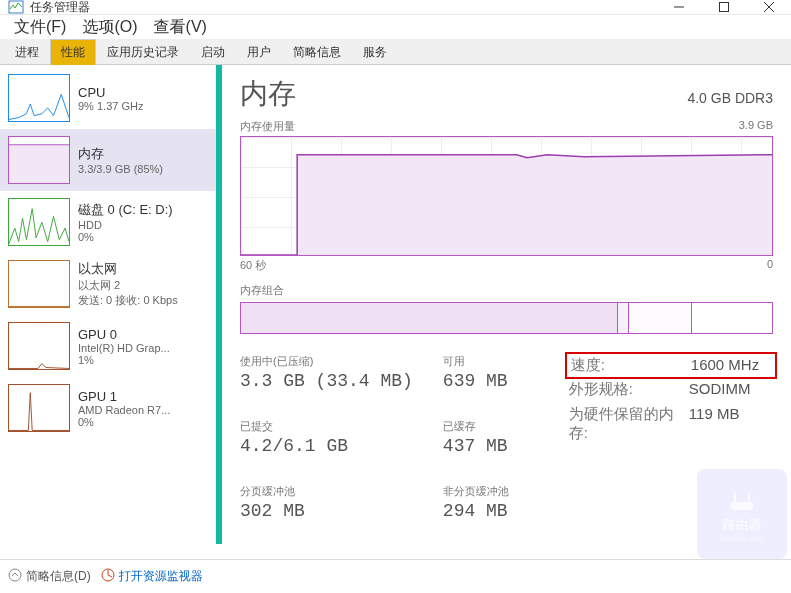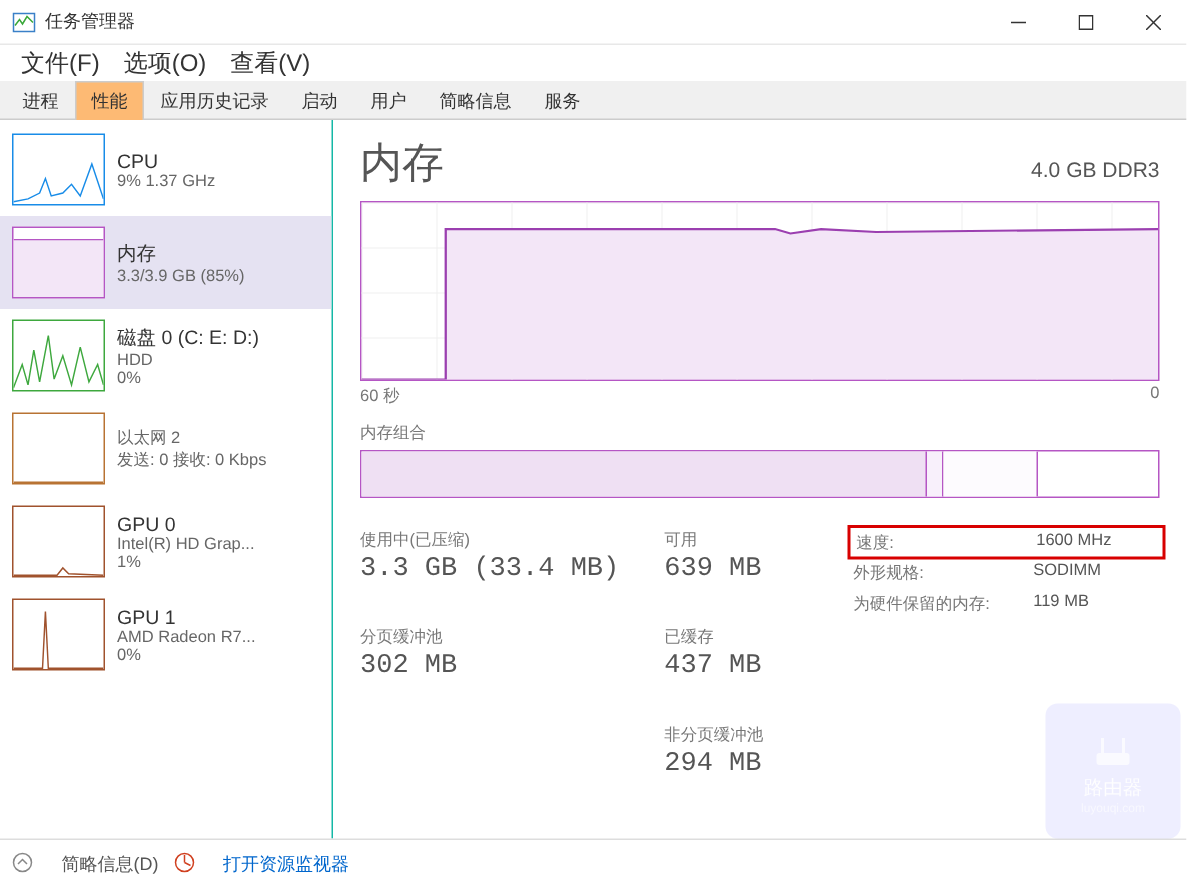--- a/index.html
+++ b/index.html
@@ -1,28 +1,28 @@
 <!DOCTYPE html>
 <html><head>
 <meta charset="utf-8">
 <style>
 * { box-sizing: border-box; margin: 0; padding: 0; }
 body { font-family: "Microsoft YaHei", "Segoe UI", sans-serif; font-size: 12px; color: #333; background: #fff; width: 791px; height: 593px; overflow: hidden; position: relative; }
-.titlebar { height: 30px; display: flex; align-items: center; padding: 0 0 0 8px; border-bottom: 1px solid #e8e8e8; }
+.titlebar { height: 15px; display: flex; align-items: center; padding: 0 0 0 8px; border-bottom: 1px solid #e8e8e8; }
 .titlebar .icon { width: 16px; height: 16px; margin-right: 6px; }
 .titlebar .title { flex: 1; font-size: 12px; color: #333; }
 .winbtns { display: flex; }
 .winbtn { width: 45px; height: 29px; display: flex; align-items: center; justify-content: center; color: #666; cursor: pointer; }
 .menubar { height: 24px; display: flex; align-items: center; padding: 0 8px; gap: 4px; }
 .menuitem { padding: 2px 6px; font-size: 16px; cursor: pointer; }
 .tabbar { height: 26px; display: flex; align-items: flex-end; padding: 0 4px; border-bottom: 1px solid #ccc; background: #f0f0f0; }
 .tab { padding: 4px 10px; font-size: 12px; cursor: pointer; border: 1px solid transparent; border-bottom: none; margin-bottom: -1px; }
-.tab.active { background: #fdba74; border-color: #ccc; }
+.tab.active { background: #eab308; border-color: #ccc; }
 .content { display: flex; height: 479px; }
-.sidebar { width: 222px; border-right: 1px solid #14b8a6; overflow: hidden; padding-top: 2px; }
+.sidebar { width: 222px; border-right: 6px solid #14b8a6; overflow: hidden; padding-top: 2px; }
 .sitem { display: flex; align-items: center; padding: 6px 8px; cursor: pointer; height: 62px; }
 .sitem.selected { background: #e5e2f2; }
 .sitem .thumb { width: 62px; height: 48px; border: 1px solid #188ce8; margin-right: 8px; position: relative; background: #fff; }
 .sitem.mem .thumb { border-color: #b556c4; }
 .sitem.disk .thumb { border-color: #3ea83e; }
 .sitem.eth .thumb { border-color: #b87333; }
 .sitem.gpu0 .thumb { border-color: #a0522d; }
 .sitem.gpu1 .thumb { border-color: #a0522d; }
 .sinfo { flex: 1; overflow: hidden; }
 .sname { font-size: 13px; color: #333; white-space: nowrap; overflow: hidden; text-overflow: ellipsis; }
@@ -42,26 +42,26 @@
 .compseg.used { background: #efe0f3; flex: 0 0 71%; }
 .compseg.mod { background: #f8f0fb; flex: 0 0 2%; }
 .compseg.standby { background: #fdfbfe; flex: 0 0 12%; }
 .compseg.free { flex: 1; border-right: none; }
 .stats { display: flex; gap: 30px; }
 .statscol { display: flex; flex-direction: column; gap: 28px; }
 .statgroup { }
 .statlabel { font-size: 11px; color: #777; margin-bottom: 2px; }
 .statval { font-size: 18px; color: #555; white-space: nowrap; font-family: Liberation Mono, monospace; }
 .infocol { flex: 1; margin-left: 30px; }
-.inforow { display: flex; font-size: 11px; padding: 3px 0; }
+.inforow { display: flex; font-size: 15px; padding: 3px 0; }
 .infokey { color: #777; width: 120px; }
 .infoval { color: #555; }
 .redbox { border: 2px solid #d80000; padding: 2px 4px; margin: -2px -4px; }
 .footer { position: absolute; bottom: 0; left: 0; right: 0; height: 34px; border-top: 1px solid #ddd; display: flex; align-items: center; padding: 0 8px; gap: 10px; }
-.footbtn { display: flex; align-items: flex-start; gap: 19px; font-size: 12px; color: #0066cc; cursor: pointer; }
+.footbtn { display: flex; align-items: flex-start; gap: 4px; font-size: 12px; color: #0066cc; cursor: pointer; }
 .footbtn.dim { color: #555; }
 .wmwrap { position:absolute; right:4px; bottom:34px; width:90px; height:90px; background:rgba(160,160,255,0.18); border-radius:8px; display:flex; flex-direction:column; align-items:center; justify-content:center; color:rgba(255,255,255,0.9); font-size:10px;}
 
 .spark { position:absolute; inset:0; }
 </style>
 </head>
 <body>
 
 <div class="titlebar">
   <span class="icon">
@@ -144,20 +144,21 @@
           <div class="sdetail">0%</div>
         </div>
     </div>
     <div class="sitem eth">
       <div class="thumb">
           <svg class="spark" viewBox="0 0 62 48" preserveAspectRatio="none">
             <polyline points="0,47 62,47" stroke="#b87333" stroke-width="1"></polyline>
           </svg>
         </div>
       <div class="sinfo">
+          <div class="sname">以太网</div>
           <div class="sdetail">以太网 2</div>
           <div class="sdetail">发送: 0  接收: 0 Kbps</div>
         </div>
     </div>
     <div class="sitem gpu0">
       <div class="thumb">
           <svg class="spark" viewBox="0 0 62 48" preserveAspectRatio="none">
             <polyline points="0,47 30,47 34,42 38,46 62,47" stroke="#a0522d" stroke-width="1" fill="none"></polyline>
           </svg>
         </div>
@@ -178,20 +179,24 @@
           <div class="sdetail">AMD Radeon R7...</div>
           <div class="sdetail">0%</div>
         </div>
     </div>
   </div>
 
   <div class="main">
     <div class="mhead">
       <div class="mtitle">内存</div>
       <div class="mcap">4.0 GB DDR3</div>
+    </div>
+    <div class="chartlabel">
+      <span>内存使用量</span>
+      <span>3.9 GB</span>
     </div>
     <div class="bigchart">
       <div class="grid"></div>
       <svg viewBox="0 0 520 120" preserveAspectRatio="none">
         <polygon points="0,120 55,120 55,18 270,18 280,21 300,18 336,20 520,18 520,120" fill="#f3e6f7"></polygon>
         <polyline points="0,120 55,120 55,18 270,18 280,21 300,18 336,20 520,18" fill="none" stroke="#9b3fb0" stroke-width="1.5"></polyline>
       </svg>
     </div>
     <div class="xlabels">
       <span>60 秒</span>
@@ -203,20 +208,24 @@
       <div class="compseg mod"></div>
       <div class="compseg standby"></div>
       <div class="compseg free"></div>
     </div>
 
     <div class="stats">
       <div class="statscol">
         <div class="statgroup">
             <div class="statlabel">使用中(已压缩)</div>
             <div class="statval">3.3 GB (33.4 MB)</div>
+          </div>
+        <div class="statgroup">
+            <div class="statlabel">已提交</div>
+            <div class="statval">4.2/6.1 GB</div>
           </div>
         <div class="statgroup">
             <div class="statlabel">分页缓冲池</div>
             <div class="statval">302 MB</div>
           </div>
       </div>
       <div class="statscol">
         <div class="statgroup">
             <div class="statlabel">可用</div>
             <div class="statval">639 MB</div>

